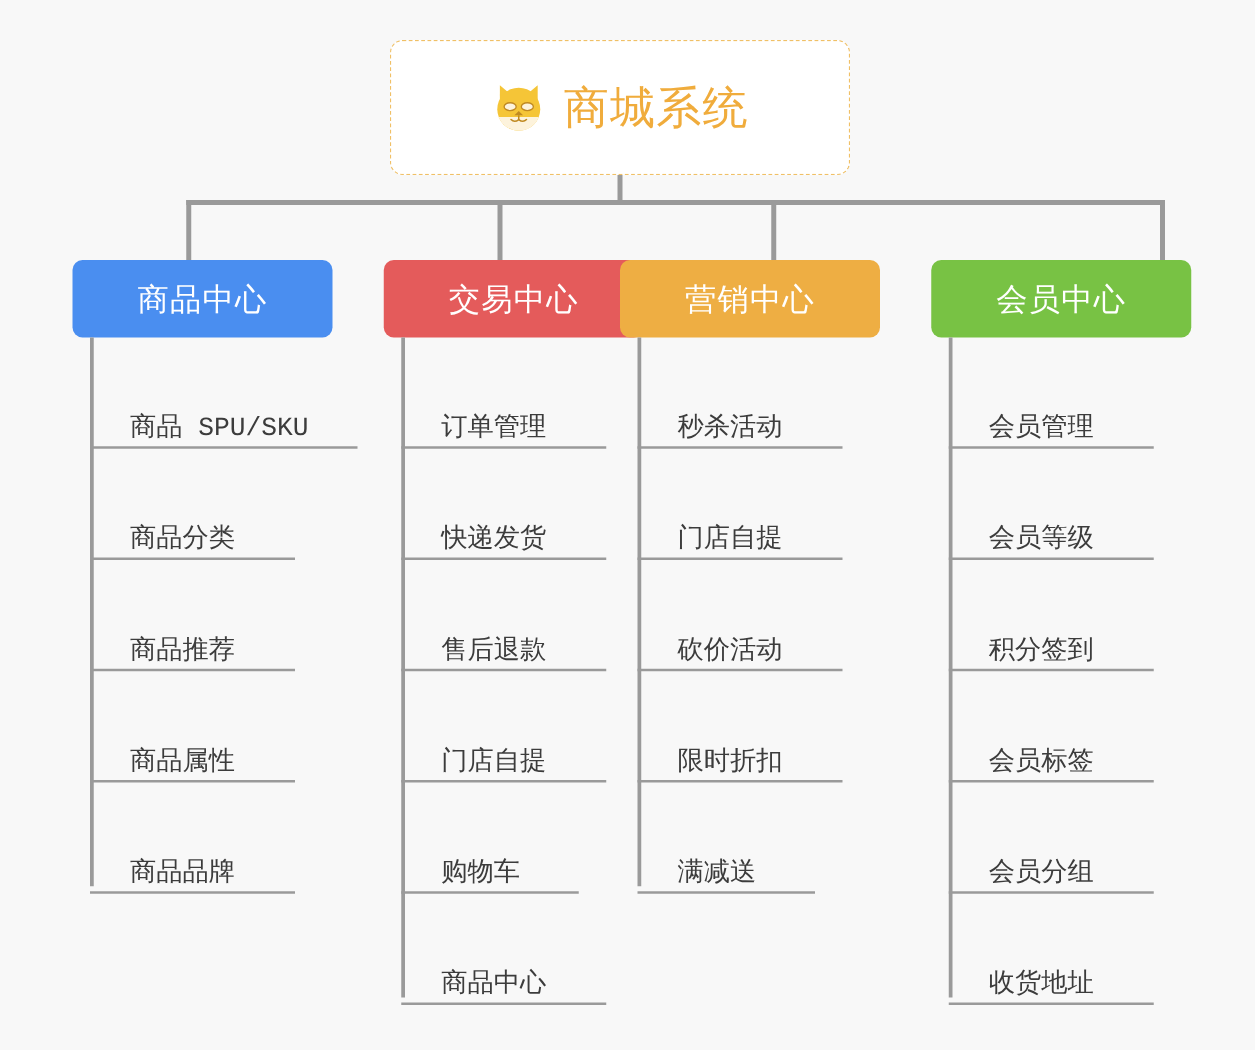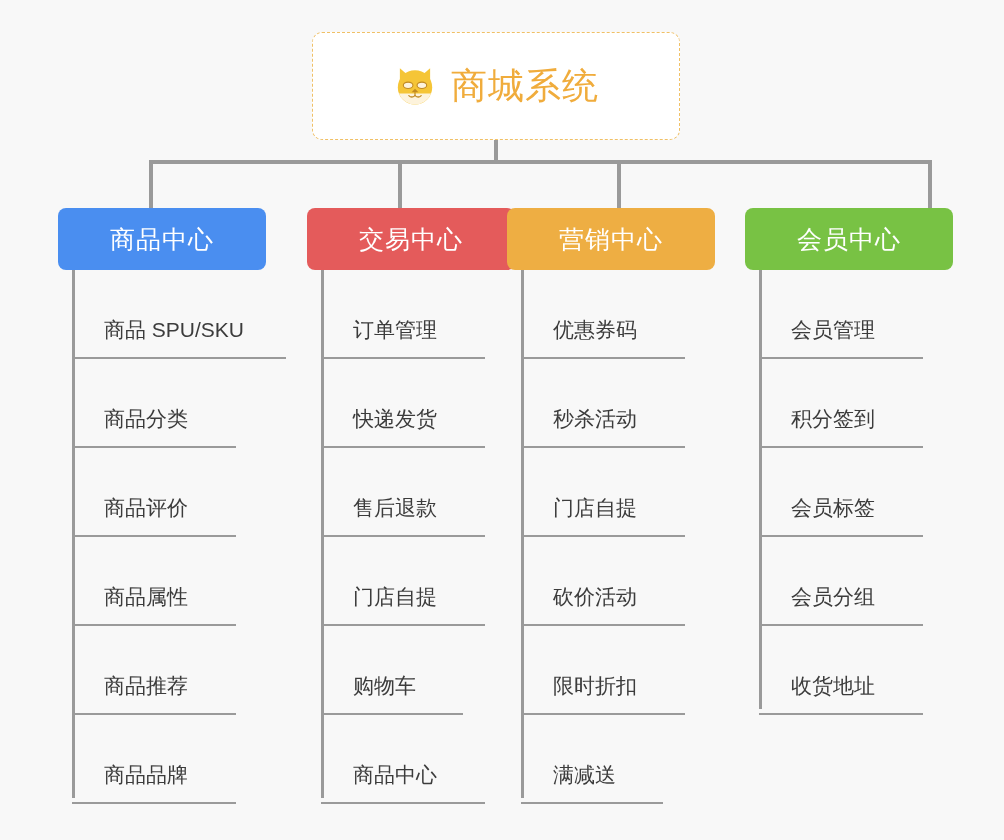--- a/index.html
+++ b/index.html
@@ -59,21 +59,21 @@
   .conn-h { height: 4px; }
 
   
   .column {
     position: absolute;
     top: 208px;
     width: 186px;
   }
   .col-0 { left: 58px; }
   .col-1 { left: 307px; }
-  .col-2 { left: 507px; }
+  .col-2 { left: 496px; }
   .col-3 { left: 745px; }
 
   .cat-header {
     width: 208px;
     height: 62px;
     border-radius: 8px;
     display: flex;
     align-items: center;
     justify-content: center;
     color: #ffffff;
@@ -101,22 +101,23 @@
     height: 89px;
     display: flex;
     align-items: flex-end;
     padding-left: 32px;
     box-sizing: border-box;
   }
   .leaf-label {
     font-size: 21px;
     color: #3c3c3c;
     line-height: 1;
-    padding-bottom: 19px;
+    padding-bottom: 5px;
     white-space: nowrap;
+    font-family: Liberation Mono, monospace;
   }
   .leaf-underline {
     position: absolute;
     left: 0;
     bottom: 0;
     height: 2px;
     background: #9a9a9a;
   }
 </style>
 </head>
@@ -157,29 +158,25 @@
       <div class="trunk"></div>
       <div class="leaf">
         <span class="leaf-label">商品 SPU/SKU</span>
         <span class="leaf-underline" style="width:214px;"></span>
       </div>
       <div class="leaf">
         <span class="leaf-label">商品分类</span>
         <span class="leaf-underline" style="width:164px;"></span>
       </div>
       <div class="leaf">
-        <span class="leaf-label">商品评价</span>
+        <span class="leaf-label">商品推荐</span>
         <span class="leaf-underline" style="width:164px;"></span>
       </div>
       <div class="leaf">
         <span class="leaf-label">商品属性</span>
-        <span class="leaf-underline" style="width:164px;"></span>
-      </div>
-      <div class="leaf">
-        <span class="leaf-label">商品推荐</span>
         <span class="leaf-underline" style="width:164px;"></span>
       </div>
       <div class="leaf">
         <span class="leaf-label">商品品牌</span>
         <span class="leaf-underline" style="width:164px;"></span>
       </div>
     </div>
   </div>
 
   <div class="column col-1">
@@ -215,24 +212,20 @@
     </div>
   </div>
 
   <div class="column col-2">
     <div class="cat-header" style="background:#eeae43;">
       <span>营销中心</span>
     </div>
     <div class="leaf-group">
       <div class="trunk"></div>
       <div class="leaf">
-        <span class="leaf-label">优惠券码</span>
-        <span class="leaf-underline" style="width:164px;"></span>
-      </div>
-      <div class="leaf">
         <span class="leaf-label">秒杀活动</span>
         <span class="leaf-underline" style="width:164px;"></span>
       </div>
       <div class="leaf">
         <span class="leaf-label">门店自提</span>
         <span class="leaf-underline" style="width:164px;"></span>
       </div>
       <div class="leaf">
         <span class="leaf-label">砍价活动</span>
         <span class="leaf-underline" style="width:164px;"></span>
@@ -252,20 +245,24 @@
     <div class="cat-header" style="background:#78c244;align-items:center;">
       <span>会员中心</span>
     </div>
     <div class="leaf-group">
       <div class="trunk"></div>
       <div class="leaf">
         <span class="leaf-label">会员管理</span>
         <span class="leaf-underline" style="width:164px;"></span>
       </div>
       <div class="leaf">
+        <span class="leaf-label">会员等级</span>
+        <span class="leaf-underline" style="width:164px;"></span>
+      </div>
+      <div class="leaf">
         <span class="leaf-label">积分签到</span>
         <span class="leaf-underline" style="width:164px;"></span>
       </div>
       <div class="leaf">
         <span class="leaf-label">会员标签</span>
         <span class="leaf-underline" style="width:164px;"></span>
       </div>
       <div class="leaf">
         <span class="leaf-label">会员分组</span>
         <span class="leaf-underline" style="width:164px;"></span>

